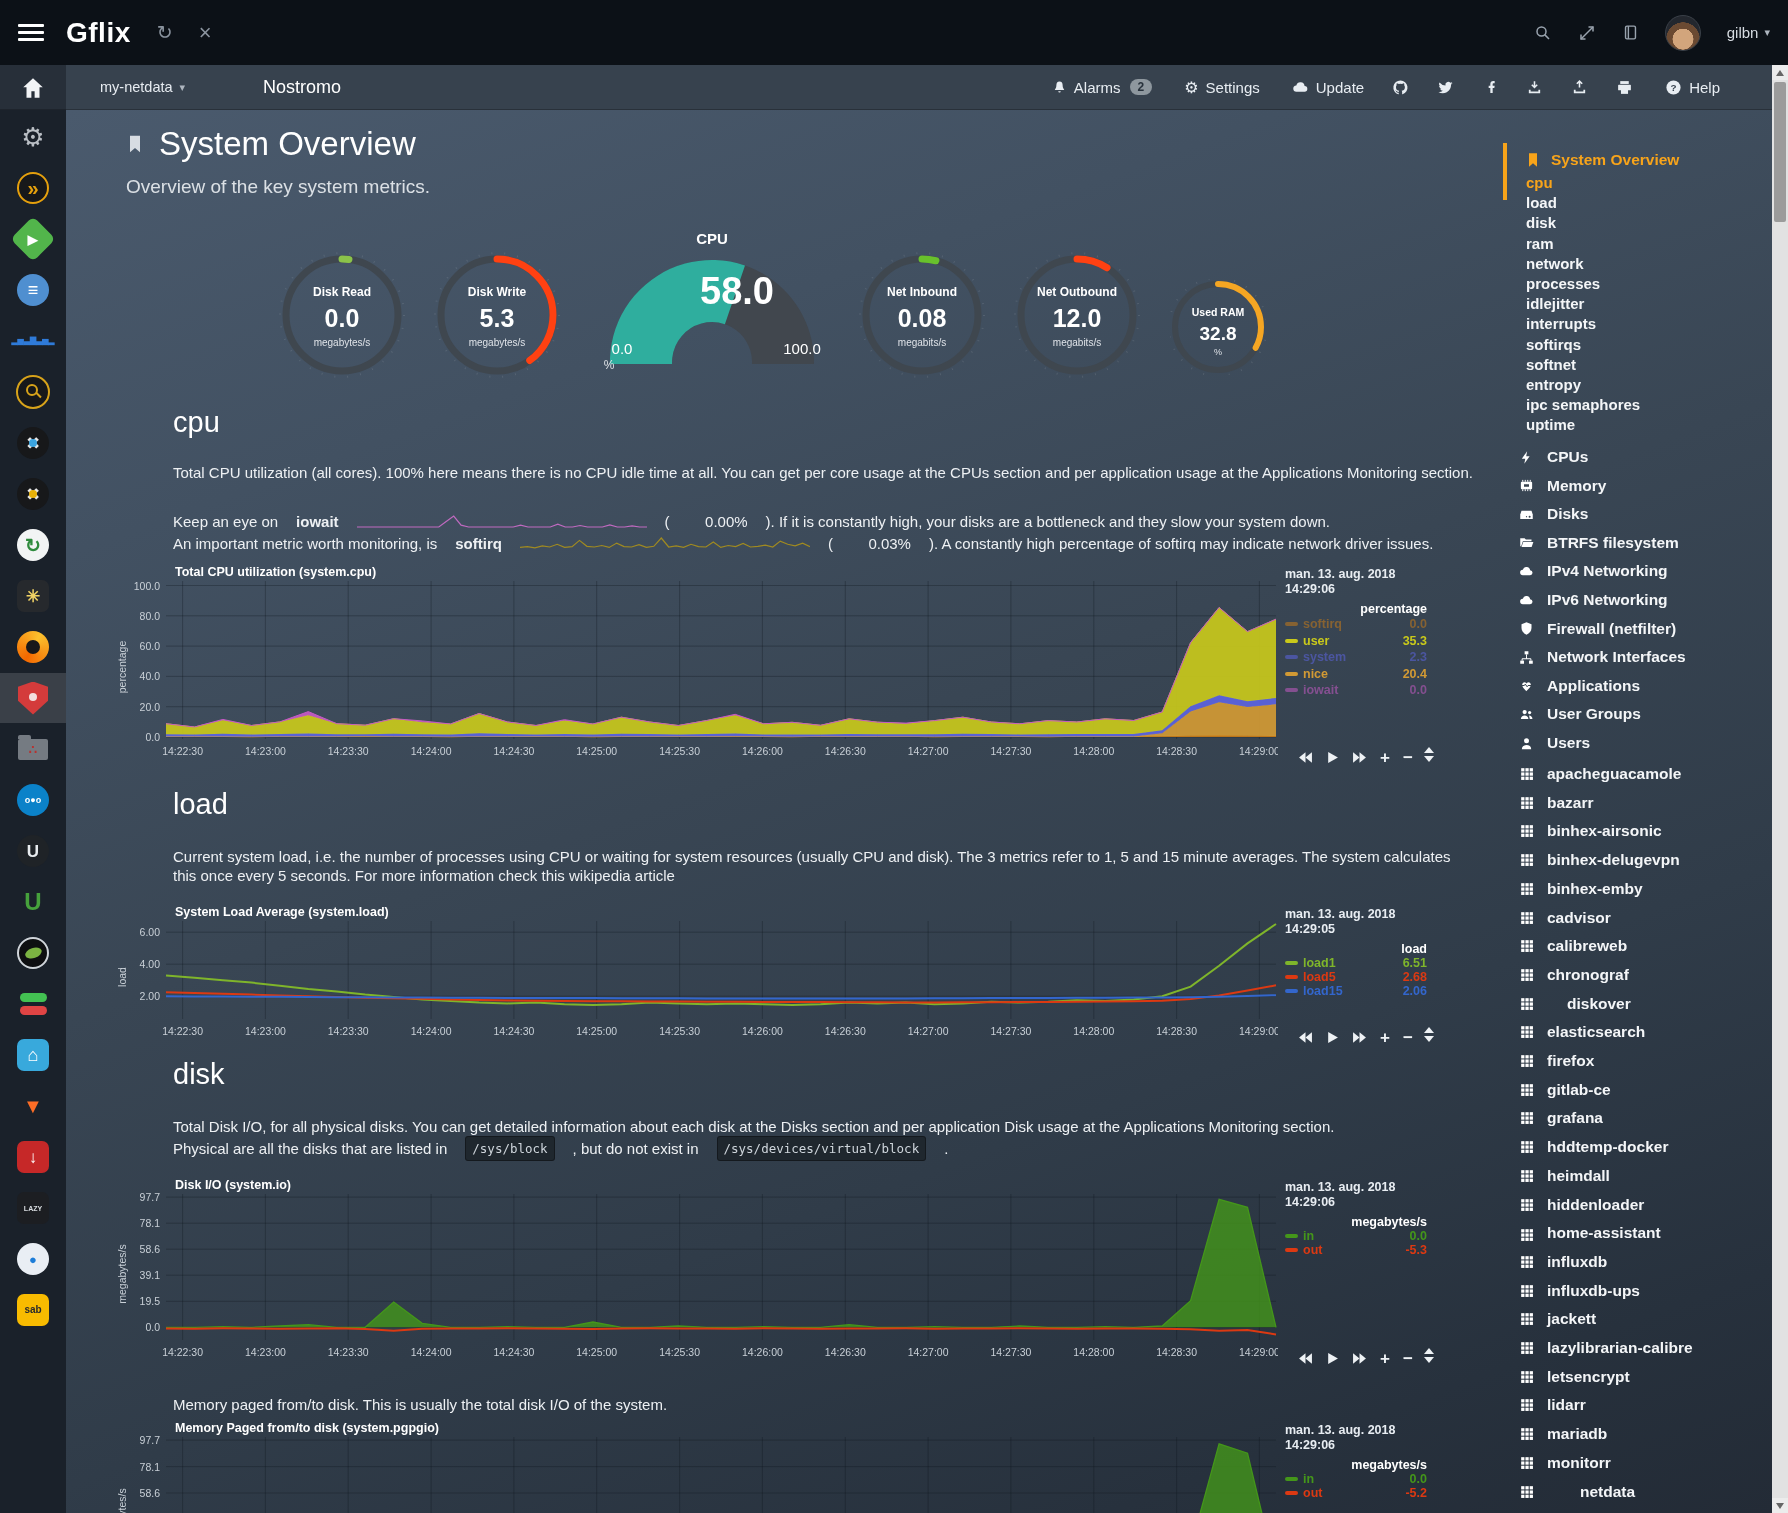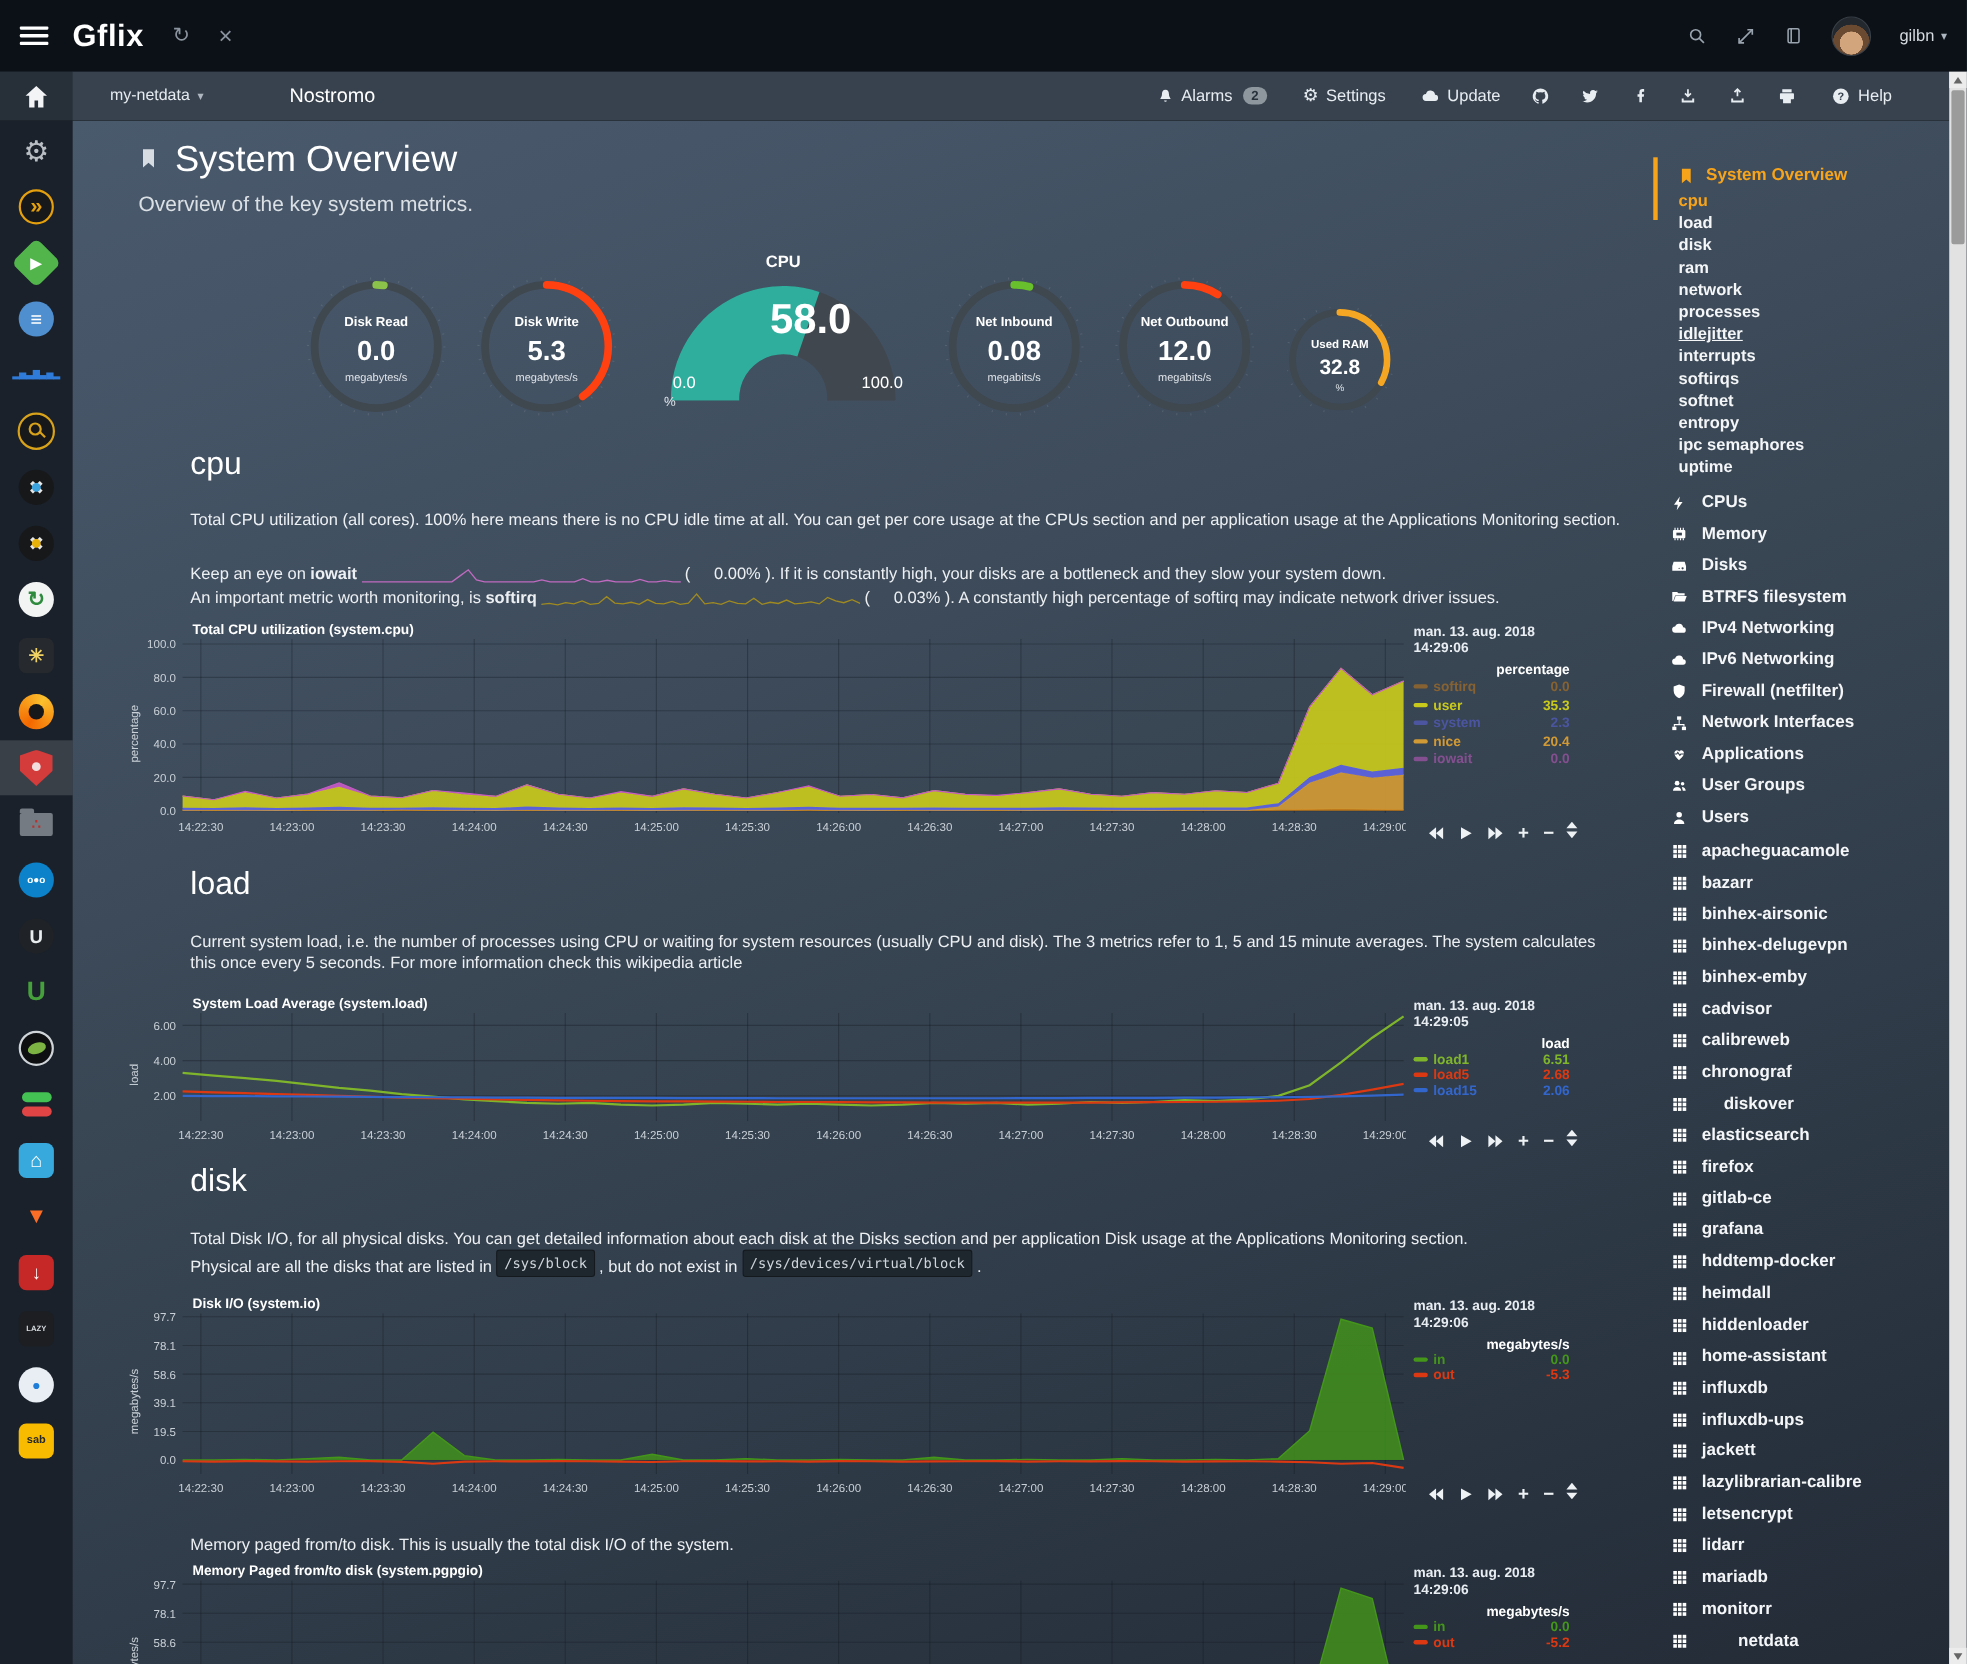--- a/index.html
+++ b/index.html
@@ -78,21 +78,21 @@
   
   .content{position:absolute;left:66px;top:110px;width:1706px;height:1403px;overflow:hidden;
      background:linear-gradient(160deg,#4a5a6d 0%,#425162 22%,#394654 45%,#303c49 68%,#27313d 88%,#232b36 100%)}
   .pg-title-row{position:absolute;left:59px;top:15px;display:flex;align-items:center;gap:14px}
   .pg-title-row h1{margin:0;font-size:33px;font-weight:500;color:#fff}
   .bm{color:#d7dce2}
   .pg-sub{position:absolute;left:60px;top:66px;font-size:19px;color:#dbe0e5}
   .sec-h{position:absolute;left:107px;margin:0;font-size:29px;font-weight:400;color:#fff}
   .para{position:absolute;left:107px;font-size:15px;line-height:19px;color:#edf0f3}
   .para b{font-weight:bold}
-  .inline-row{display:flex;align-items:flex-end;gap:4px;white-space:nowrap}
+  .inline-row{display:flex;align-items:center;gap:18px;white-space:nowrap}
   .spark{display:inline-block}
   .pvv{display:inline-block;min-width:60px;text-align:right}
   .codechip{font-family:"DejaVu Sans Mono",monospace;font-size:12.5px;background:#1f272e;
      color:#cfd6dc;padding:2px 6px;border-radius:3px;border:1px solid rgba(0,0,0,.35)}
 
   
   .gauge-box{position:absolute;text-align:center;cursor:pointer}
   .gtxt{fill:#fff;font-weight:bold}
 
   
@@ -834,21 +834,21 @@
         </span>
       <span>System Overview</span>
     </div>
     <div id="rm-subitems">
         <div class="rm-sub active" style="top: 64px;">cpu</div>
         <div class="rm-sub" style="top: 84.2px;">load</div>
         <div class="rm-sub" style="top: 104.4px;">disk</div>
         <div class="rm-sub" style="top: 124.6px;">ram</div>
         <div class="rm-sub" style="top: 144.8px;">network</div>
         <div class="rm-sub" style="top: 165px;">processes</div>
-        <div class="rm-sub" style="top: 185.2px; text-decoration: underline;">idlejitter</div>
+        <div class="rm-sub" style="top: 185.2px;">idlejitter</div>
         <div class="rm-sub" style="top: 205.4px;">interrupts</div>
         <div class="rm-sub" style="top: 225.6px;">softirqs</div>
         <div class="rm-sub" style="top: 245.8px;">softnet</div>
         <div class="rm-sub" style="top: 266px;">entropy</div>
         <div class="rm-sub" style="top: 286.2px;">ipc semaphores</div>
         <div class="rm-sub" style="top: 306.4px;">uptime</div>
       </div>
     <div id="rm-sections">
         <div class="rm-sec" style="top: 338px;">
           <span class="mi">

